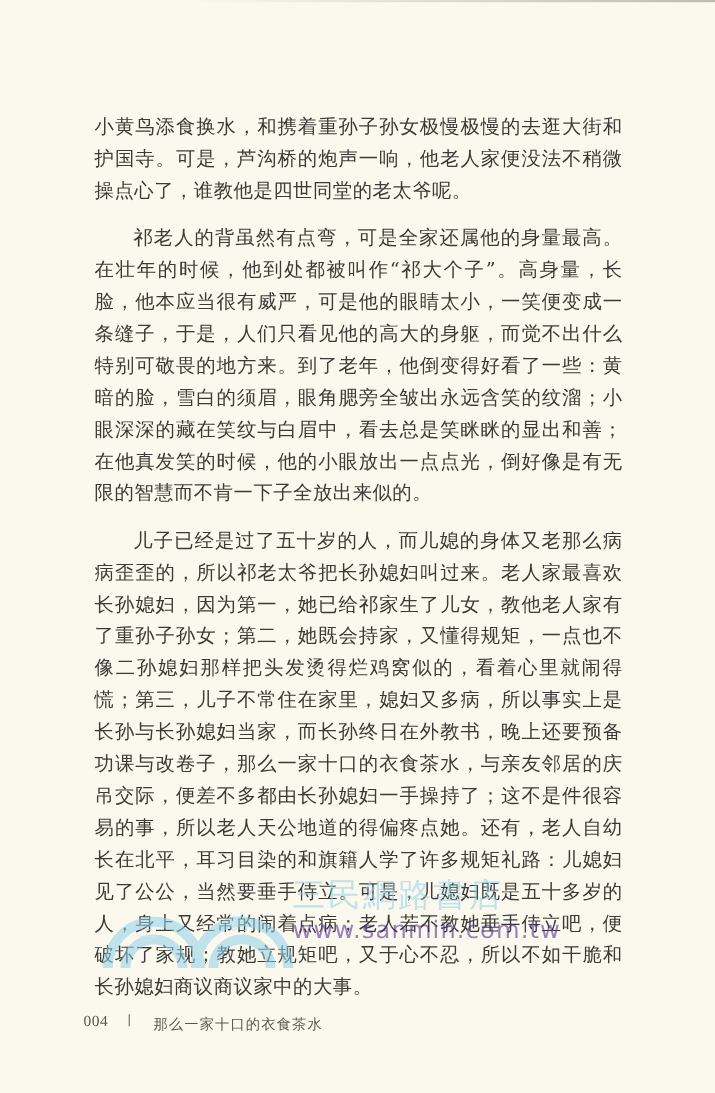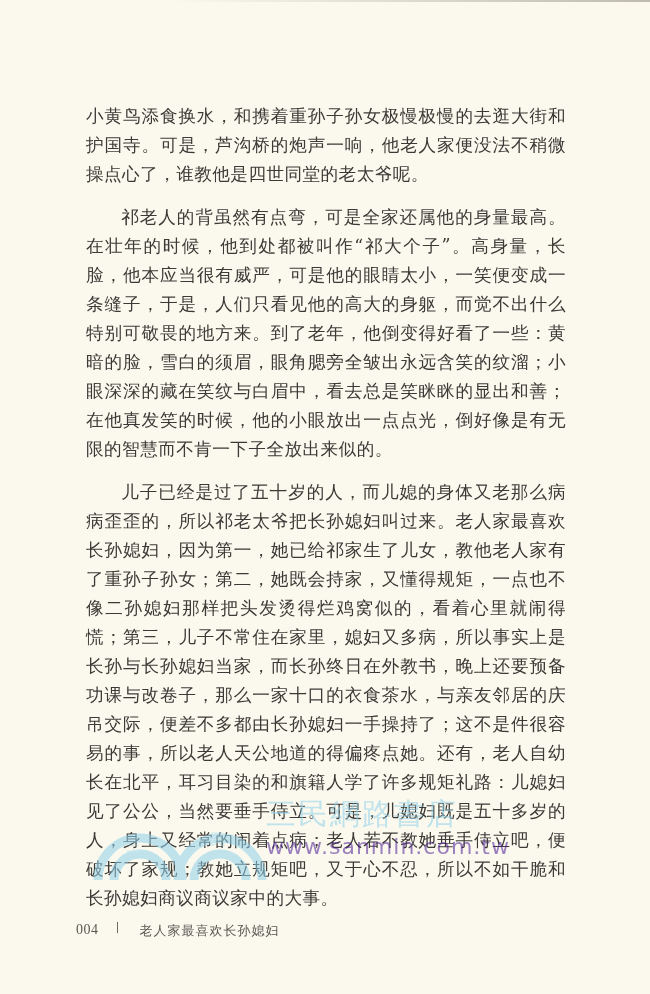--- a/index.html
+++ b/index.html
@@ -127,14 +127,14 @@
   </svg>
   <span class="wm-glyph" style="left:36px; top:46px;">三</span>
   <span class="wm-glyph" style="left:120px; top:40px;">民</span>
   <span class="wm-title">三民網路書店</span>
   <span class="wm-url">www.sanmin.com.tw</span>
 </div>
 
 <div class="footer">
   <span class="page-number">004</span>
   <span class="separator"></span>
-  <span class="series-title">老人家最喜欢长孙媳妇</span>
+  <span class="series-title">那么一家十口的衣食茶水</span>
 </div>
 
 </body></html>

